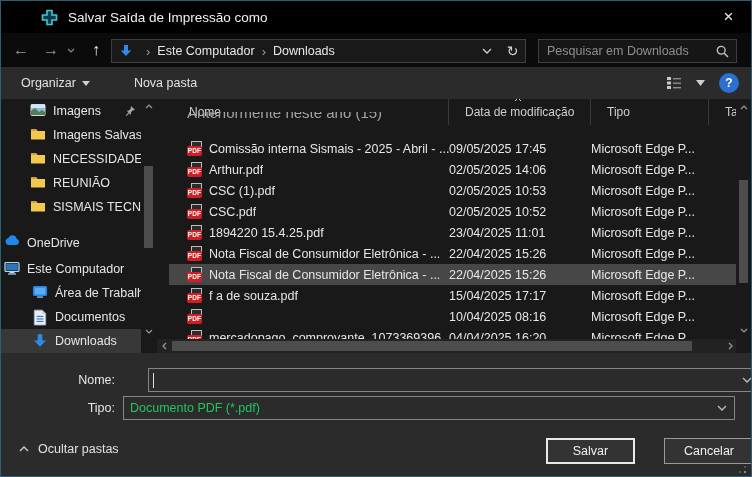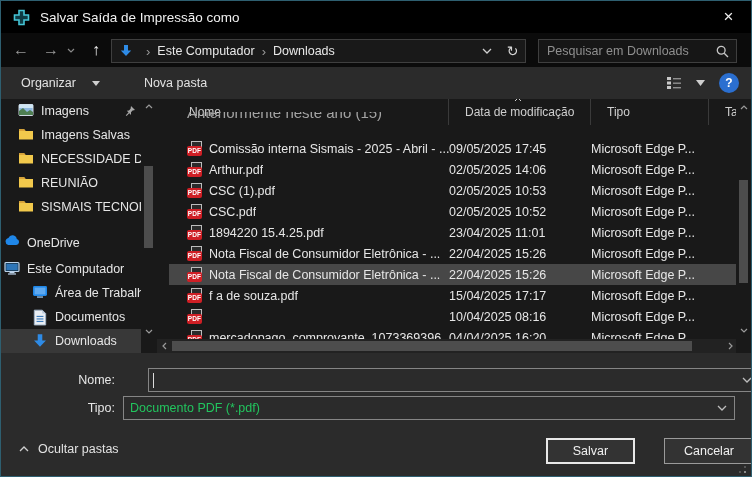--- a/index.html
+++ b/index.html
@@ -1,20 +1,20 @@
 <!DOCTYPE html>
 <html><head>
 <meta charset="utf-8">
 <style>
   html,body{margin:0;padding:0;background:#111;}
   *{box-sizing:border-box;font-family:"Liberation Sans",sans-serif;}
   .window{position:relative;width:752px;height:477px;background:#2b2b2b;border:1px solid #2e5f70;overflow:hidden;}
 
   
-  .titlebar{position:absolute;left:0;top:0;width:100%;height:32px;background:#000;display:flex;align-items:center;}
+  .titlebar{position:absolute;left:0;top:0;width:100%;height:32px;background:#000;display:flex;align-items:center;padding-left:28px;}
   .app-icon{width:17px;height:17px;margin-left:12px;flex:0 0 auto;}
   .title-text{color:#f0f0f0;font-size:13.5px;margin-left:10px;white-space:nowrap;}
   .close-btn{position:absolute;right:0;top:0;width:45px;height:32px;color:#eee;font-size:17px;display:flex;align-items:center;justify-content:center;cursor:pointer;}
 
   
   .navbar{position:absolute;left:0;top:32px;width:100%;height:34px;background:#0b0b0b;}
   .nav-btn{position:absolute;top:0;height:34px;display:flex;align-items:center;justify-content:center;font-size:16px;}
   .nav-back{left:6px;width:28px;color:#9a9a9a;}
   .nav-fwd{left:36px;width:28px;color:#9a9a9a;}
   .nav-drop{left:62px;width:16px;}
@@ -25,35 +25,35 @@
   .crumb{white-space:nowrap;cursor:pointer;}
   .addr-chevron{margin-left:auto;margin-right:8px;}
   .refresh-btn{position:absolute;left:499px;top:6px;width:26px;height:24px;border:1px solid #3f3f3f;border-left:none;background:#191919;color:#d6d6d6;font-size:14px;display:flex;align-items:center;justify-content:center;cursor:pointer;}
   .searchbox{position:absolute;left:537px;top:6px;width:199px;height:24px;background:#161616;border:1px solid #3f3f3f;display:flex;align-items:center;}
   .searchbox input{flex:1;background:transparent;border:none;outline:none;color:#d8d8d8;font-size:12.5px;padding:0 4px 0 8px;min-width:0;}
   .searchbox input::placeholder{color:#8f8f8f;}
   .search-icn{margin-right:7px;flex:0 0 auto;}
 
   
   .toolbar{position:absolute;left:0;top:66px;width:100%;height:32px;background:#2b2b2b;display:flex;align-items:center;color:#e2e2e2;font-size:12.5px;}
-  .tb-item{display:flex;align-items:center;gap:16px;cursor:pointer;white-space:nowrap;}
+  .tb-item{display:flex;align-items:center;gap:6px;cursor:pointer;white-space:nowrap;}
   .tb-organize{margin-left:20px;}
   .tb-newfolder{margin-left:44px;}
   .tb-right{position:absolute;right:12px;top:0;height:32px;display:flex;align-items:center;gap:14px;}
   .help-btn{width:20px;height:20px;border-radius:50%;background:#2b6fd0;color:#fff;font-weight:bold;font-size:12px;display:flex;align-items:center;justify-content:center;cursor:pointer;}
 
   
   .body{position:absolute;left:0;top:98px;width:100%;height:254px;background:#191919;}
 
   
   .sidebar{position:absolute;left:0;top:0;width:140px;height:100%;overflow:hidden;}
   .side-item{height:24px;display:flex;align-items:center;color:#e6e6e6;font-size:12.5px;white-space:nowrap;cursor:pointer;overflow:hidden;}
   .side-item.selected{background:#383838;}
   .si-icon{flex:0 0 16px;height:16px;margin-right:7px;}
-  .ind0{padding-left:17px;text-align:right;} .ind1{padding-left:3px;} .ind2{padding-left:31px;}
+  .ind0{padding-left:29px;text-align:right;} .ind1{padding-left:3px;} .ind2{padding-left:31px;}
   .spacer12{height:12px;} .spacer2{height:2px;}
   .pin{margin-left:auto;margin-right:6px;flex:0 0 auto;}
   .side-scroll{position:absolute;left:140px;top:0;width:15px;height:100%;background:#191919;}
   .sb-arrow{position:absolute;left:0;width:15px;height:15px;display:flex;align-items:center;justify-content:center;}
   .side-thumb{position:absolute;left:3px;top:67px;width:9px;height:82px;background:#4d4d4d;}
 
   
   .list{position:absolute;left:168px;top:0;width:581px;height:100%;overflow:hidden;}
   .cols{display:grid;grid-template-columns:276px 142px 118px 45px;padding-left:4px;height:26px;}
   .hcell{position:relative;display:flex;align-items:center;color:#cfcfcf;font-size:12px;border-right:1px solid #3a3a3a;padding-left:16px;cursor:pointer;white-space:nowrap;overflow:hidden;}

